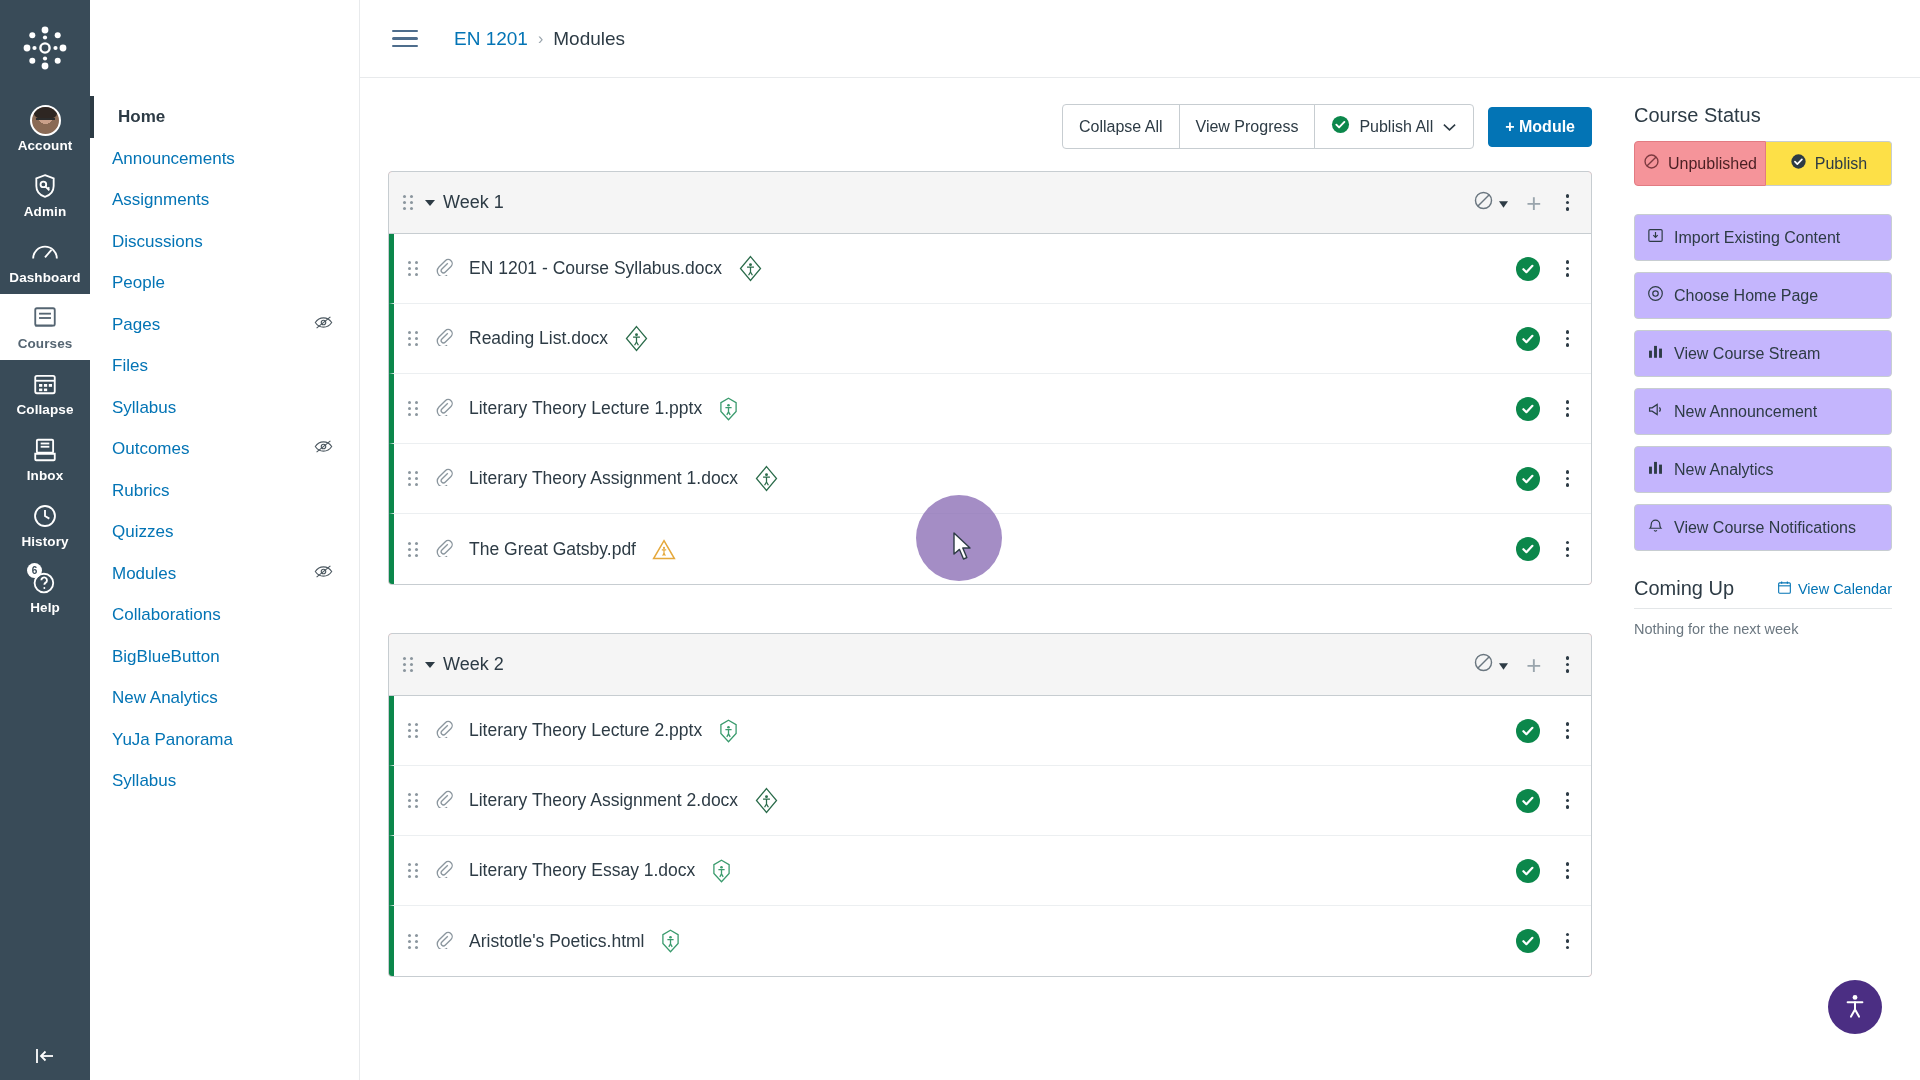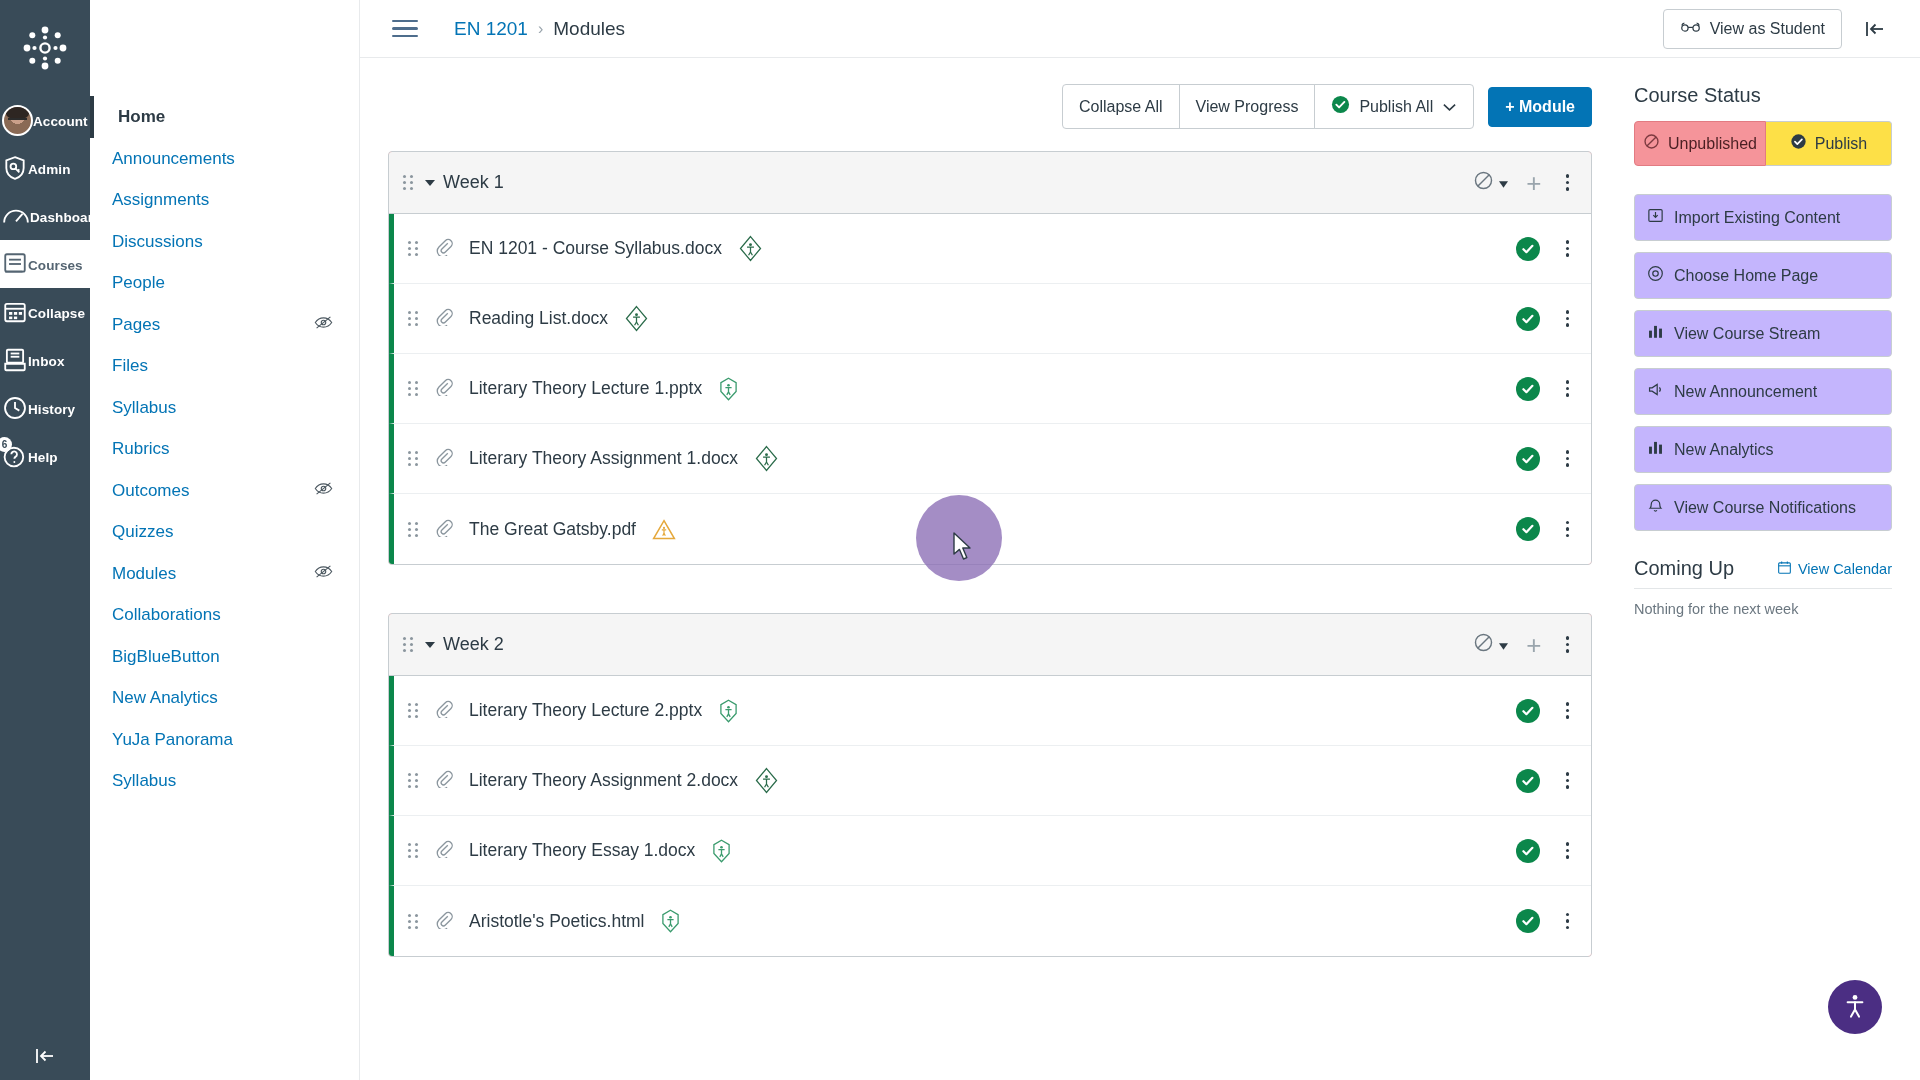--- a/index.html
+++ b/index.html
@@ -12,21 +12,21 @@
 
   
   .globalnav {
     width: 90px; flex: 0 0 90px; background: #394B58;
     display: flex; flex-direction: column; align-items: center;
     padding-top: 10px; position: relative;
   }
   .canvas-logo { width: 52px; height: 52px; margin: 12px 0 22px 0; }
   .gnav-item {
     width: 90px; padding: 9px 2px 9px 2px;
-    display: flex; flex-direction: row; align-items: center;
+    display: flex; flex-direction: column; align-items: center;
     color: #ffffff; text-decoration: none; cursor: pointer;
   }
   .gnav-item.active { background: #ffffff; }
   .gnav-item.active .gnav-label { color: #556572; }
   .gnav-item.active svg { stroke: #556572; fill: none; }
   .gnav-ico { height: 30px; display: flex; align-items: center; justify-content: center; position: relative; }
   .gnav-ico svg { stroke: #ffffff; fill: none; stroke-width: 1.7; }
   .gnav-label { font-size: 13.5px; font-weight: 700; letter-spacing: .1px; margin-top: 3px; color: #fff; }
   .avatar {
     width: 31px; height: 31px; border-radius: 50%;
@@ -63,21 +63,21 @@
   }
   .cnav-item.active {
     color: #2D3B45; font-weight: 700;
     border-left: 4px solid #2D3B45; padding-left: 24px;
   }
   .eye-off { flex: 0 0 auto; opacity: .85; }
 
   
   .main { flex: 1 1 auto; display: flex; flex-direction: column; min-width: 0; }
   .topbar {
-    height: 58px; display: flex; align-items: center;
+    height: 78px; display: flex; align-items: center;
     padding: 0 26px 0 0; border-bottom: 1px solid #e8eaec; background: #fff;
   }
   .hamburger { padding: 8px 10px; margin-left: 22px; cursor: pointer; display: flex; flex-direction: column; gap: 5px; }
   .hamburger span { display: block; width: 26px; height: 2.5px; background: #4e6d8c; border-radius: 2px; }
   .crumbs { display: flex; align-items: center; gap: 10px; margin-left: 26px; font-size: 19px; }
   .crumb-link { color: #0374B5; cursor: pointer; }
   .crumb-sep { color: #9aa5ad; font-size: 16px; }
   .crumb-cur { color: #2D3B45; }
   .topbar-right { margin-left: auto; display: flex; align-items: center; gap: 14px; }
   .btn {
@@ -317,30 +317,30 @@
             <line x1="3" y1="14.5" x2="19" y2="1.5"></line>
           </svg></span>
     </a>
     <a class="cnav-item">
         <span>Files</span>
       </a>
     <a class="cnav-item">
         <span>Syllabus</span>
       </a>
     <a class="cnav-item">
-        <span>Rubrics</span>
-      </a>
-    <a class="cnav-item">
       <span>Outcomes</span>
       <span class="eye-off"><svg width="19" height="15" viewBox="0 0 22 16" fill="none" stroke="#2D3B45" stroke-width="1.3">
             <path d="M1.5 8s3.6-5.4 9.5-5.4S20.5 8 20.5 8s-3.6 5.4-9.5 5.4S1.5 8 1.5 8z"></path>
             <circle cx="11" cy="8" r="2.6"></circle>
             <line x1="3" y1="14.5" x2="19" y2="1.5"></line>
           </svg></span>
     </a>
+    <a class="cnav-item">
+        <span>Rubrics</span>
+      </a>
     <a class="cnav-item">
         <span>Quizzes</span>
       </a>
     <a class="cnav-item">
       <span>Modules</span>
       <span class="eye-off"><svg width="19" height="15" viewBox="0 0 22 16" fill="none" stroke="#2D3B45" stroke-width="1.3">
             <path d="M1.5 8s3.6-5.4 9.5-5.4S20.5 8 20.5 8s-3.6 5.4-9.5 5.4S1.5 8 1.5 8z"></path>
             <circle cx="11" cy="8" r="2.6"></circle>
             <line x1="3" y1="14.5" x2="19" y2="1.5"></line>
           </svg></span>
@@ -367,39 +367,20 @@
     <header class="topbar">
       <div class="hamburger">
           <span></span>
           <span></span>
           <span></span>
         </div>
       <div class="crumbs">
         <span class="crumb-link">EN 1201</span>
         <span class="crumb-sep">›</span>
         <span class="crumb-cur">Modules</span>
-      </div>
-      <div class="topbar-right">
-        <button class="btn">
-          <span><svg width="21" height="13" viewBox="0 0 24 13" fill="none" stroke="#2D3B45" stroke-width="1.4">
-                <circle cx="5.6" cy="7" r="3.6"></circle>
-                <circle cx="18.4" cy="7" r="3.6"></circle>
-                <path d="M9.2 6.4h5.6"></path>
-                <path d="M2 4.2C2.6 2.4 3.6 1.6 5 1.6"></path>
-                <path d="M22 4.2c-.6-1.8-1.6-2.6-3-2.6"></path>
-              </svg></span>
-          <span>View as Student</span>
-        </button>
-        <button class="icon-btn">
-          <svg width="26" height="20" viewBox="0 0 24 20" stroke="#2D3B45" fill="none" stroke-width="1.8">
-              <path d="M4 3v14"></path>
-              <path d="M20 10H8"></path>
-              <path d="M12.5 5.5L8 10l4.5 4.5"></path>
-            </svg>
-        </button>
       </div>
     </header>
 
     <div class="content-row">
 
       <section class="modcol">
 
         <div class="mod-actions">
           <div class="grp">
             <button class="btn">Collapse All</button>

